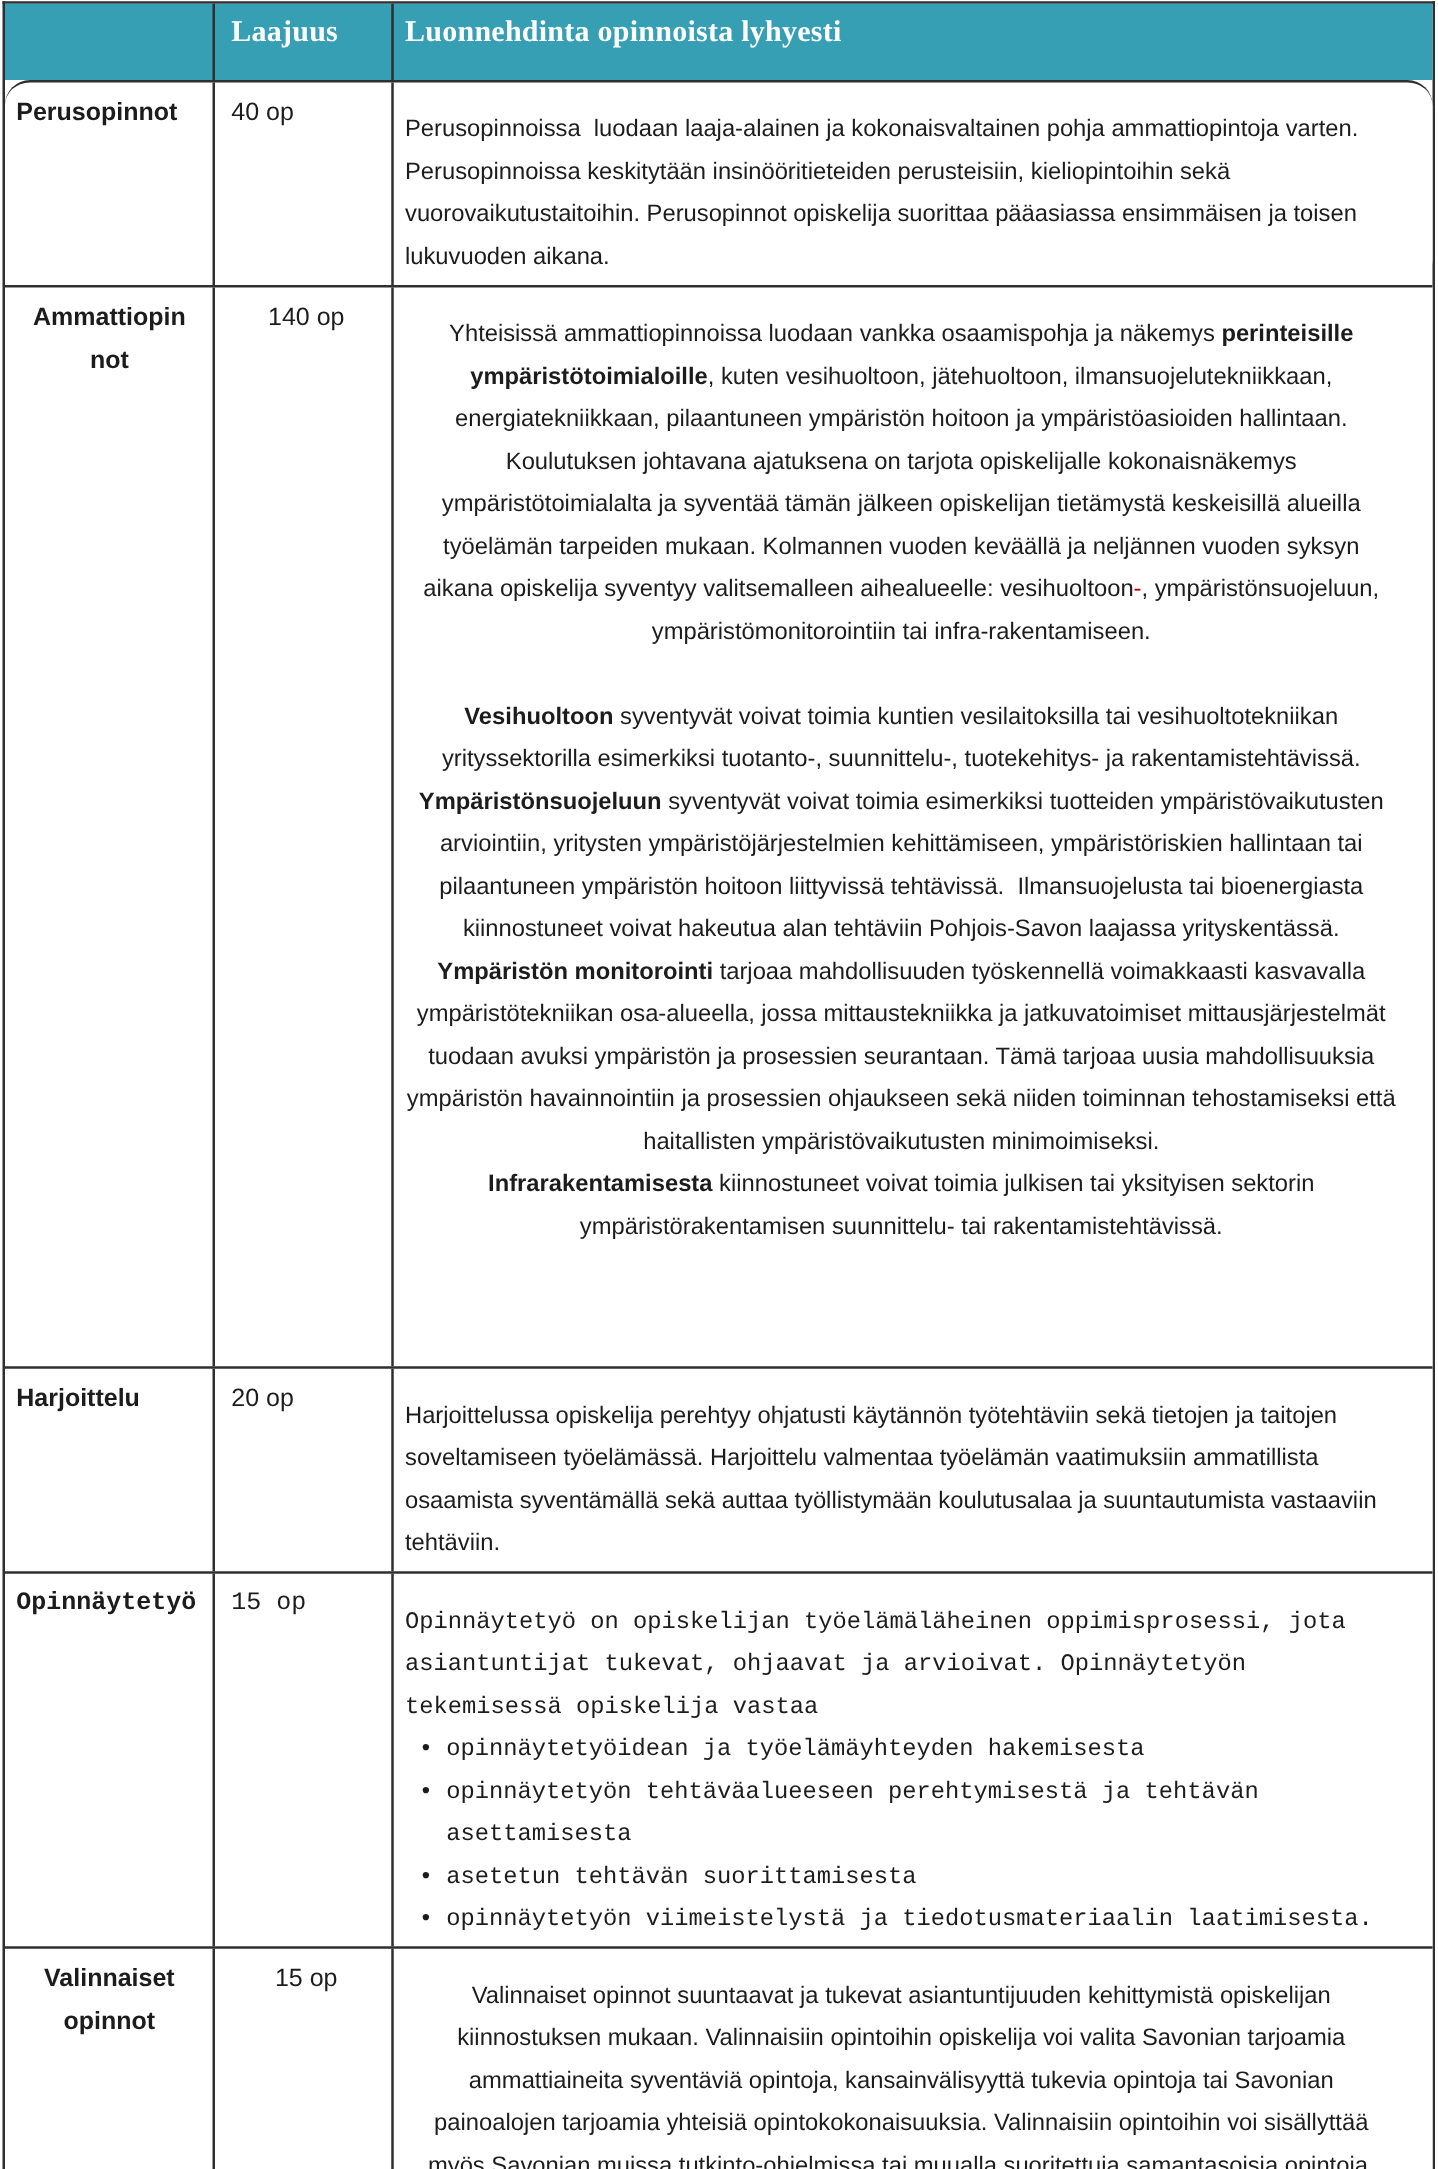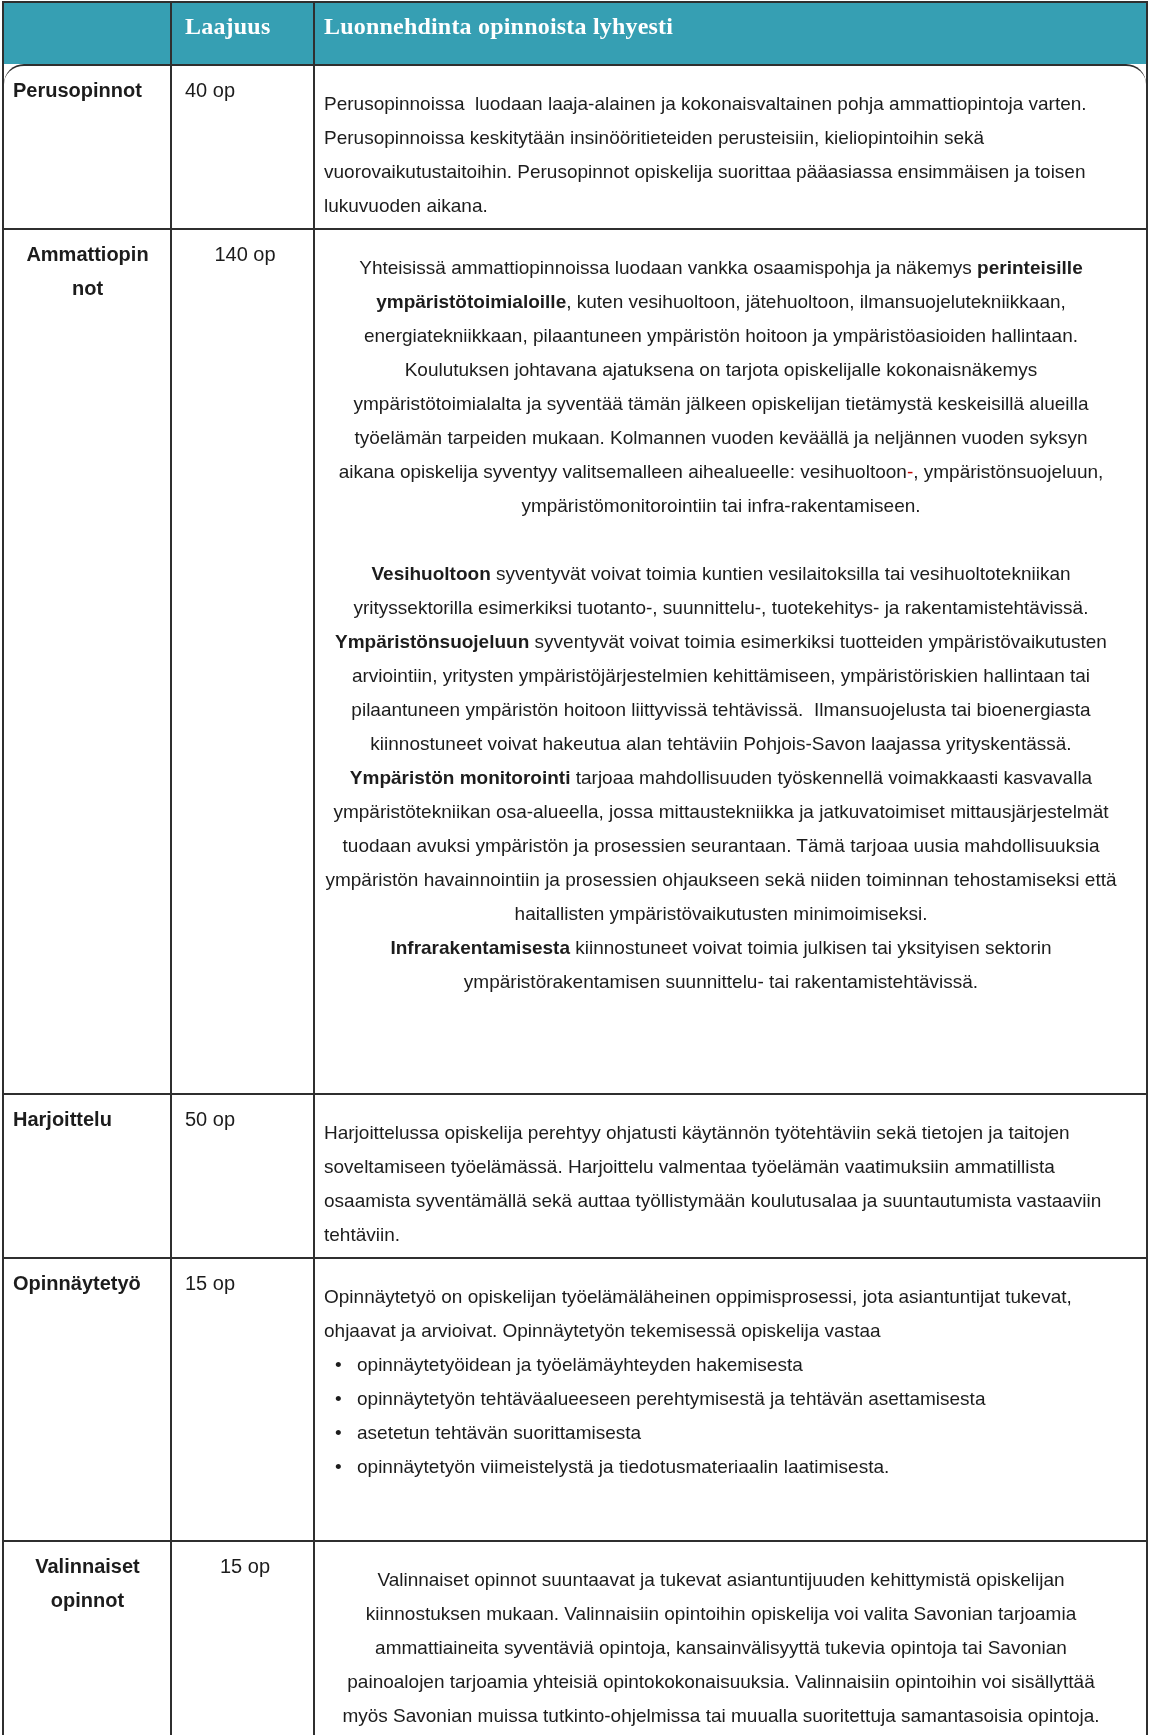--- a/index.html
+++ b/index.html
@@ -55,21 +55,21 @@
   .content { font-size: 19px; line-height: 34px; margin-top: 16px; }
   .para { white-space: pre-wrap; }
   .para .b, .bullet .b { font-weight: bold; }
   .spacer { height: 34px; }
   .bullet { position: relative; padding-left: 33px; white-space: pre-wrap; }
   .bullet .dot { position: absolute; left: 11px; top: 0; }
   
   .r1 { min-height: 135px; border-radius: 20px; }
   .r2 { min-height: 865px; text-align: center; }
   .r3 { min-height: 136px; }
-  .r4 { min-height: 283px; }
+  .r4 { min-height: 283px; font-family: Liberation Mono, monospace; }
   .r5 { min-height: 210px; text-align: center; }
   .r6 { min-height: 28px; }
   .r6 .cell { padding-top: 1px; padding-bottom: 1px; }
   .r6 .rowlabel, .r6 .scope { line-height: 26px; padding-top: 0; }
 </style>
 </head>
 <body>
 
 <div class="doc-table">
 
@@ -105,21 +105,21 @@
         <div class="para"><span class="b">Vesihuoltoon</span><span> syventyvät voivat toimia kuntien vesilaitoksilla tai vesihuoltotekniikan yrityssektorilla esimerkiksi tuotanto-, suunnittelu-, tuotekehitys- ja rakentamistehtävissä. </span><span class="b">Ympäristönsuojeluun</span><span> syventyvät voivat toimia esimerkiksi tuotteiden ympäristövaikutusten arviointiin, yritysten ympäristöjärjestelmien kehittämiseen, ympäristöriskien hallintaan tai pilaantuneen ympäristön hoitoon liittyvissä tehtävissä.  Ilmansuojelusta tai bioenergiasta kiinnostuneet voivat hakeutua alan tehtäviin Pohjois-Savon laajassa yrityskentässä.  </span><span class="b">Ympäristön monitorointi</span><span> tarjoaa mahdollisuuden työskennellä voimakkaasti kasvavalla ympäristötekniikan osa-alueella, jossa mittaustekniikka ja jatkuvatoimiset mittausjärjestelmät tuodaan avuksi ympäristön ja prosessien seurantaan. Tämä tarjoaa uusia mahdollisuuksia ympäristön havainnointiin ja prosessien ohjaukseen sekä niiden toiminnan tehostamiseksi että haitallisten ympäristövaikutusten minimoimiseksi.</span></div>
         <div class="para"><span class="b">Infrarakentamisesta</span><span> kiinnostuneet voivat toimia julkisen tai yksityisen sektorin ympäristörakentamisen suunnittelu- tai rakentamistehtävissä.</span></div>
       </div>
   </div>
 
   <div class="trow r3">
     <div class="cell c1">
         <span class="rowlabel">Harjoittelu</span>
       </div>
     <div class="cell c2">
-        <span class="scope">50 op</span>
+        <span class="scope">20 op</span>
       </div>
     <div class="cell c3 content">
         <div class="para"><span>Harjoittelussa opiskelija perehtyy ohjatusti käytännön työtehtäviin sekä tietojen ja taitojen soveltamiseen työelämässä. Harjoittelu valmentaa työelämän vaatimuksiin ammatillista osaamista syventämällä sekä auttaa työllistymään koulutusalaa ja suuntautumista vastaaviin tehtäviin.</span></div>
       </div>
   </div>
 
   <div class="trow r4">
     <div class="cell c1">
         <span class="rowlabel">Opinnäytetyö</span>
       </div>

